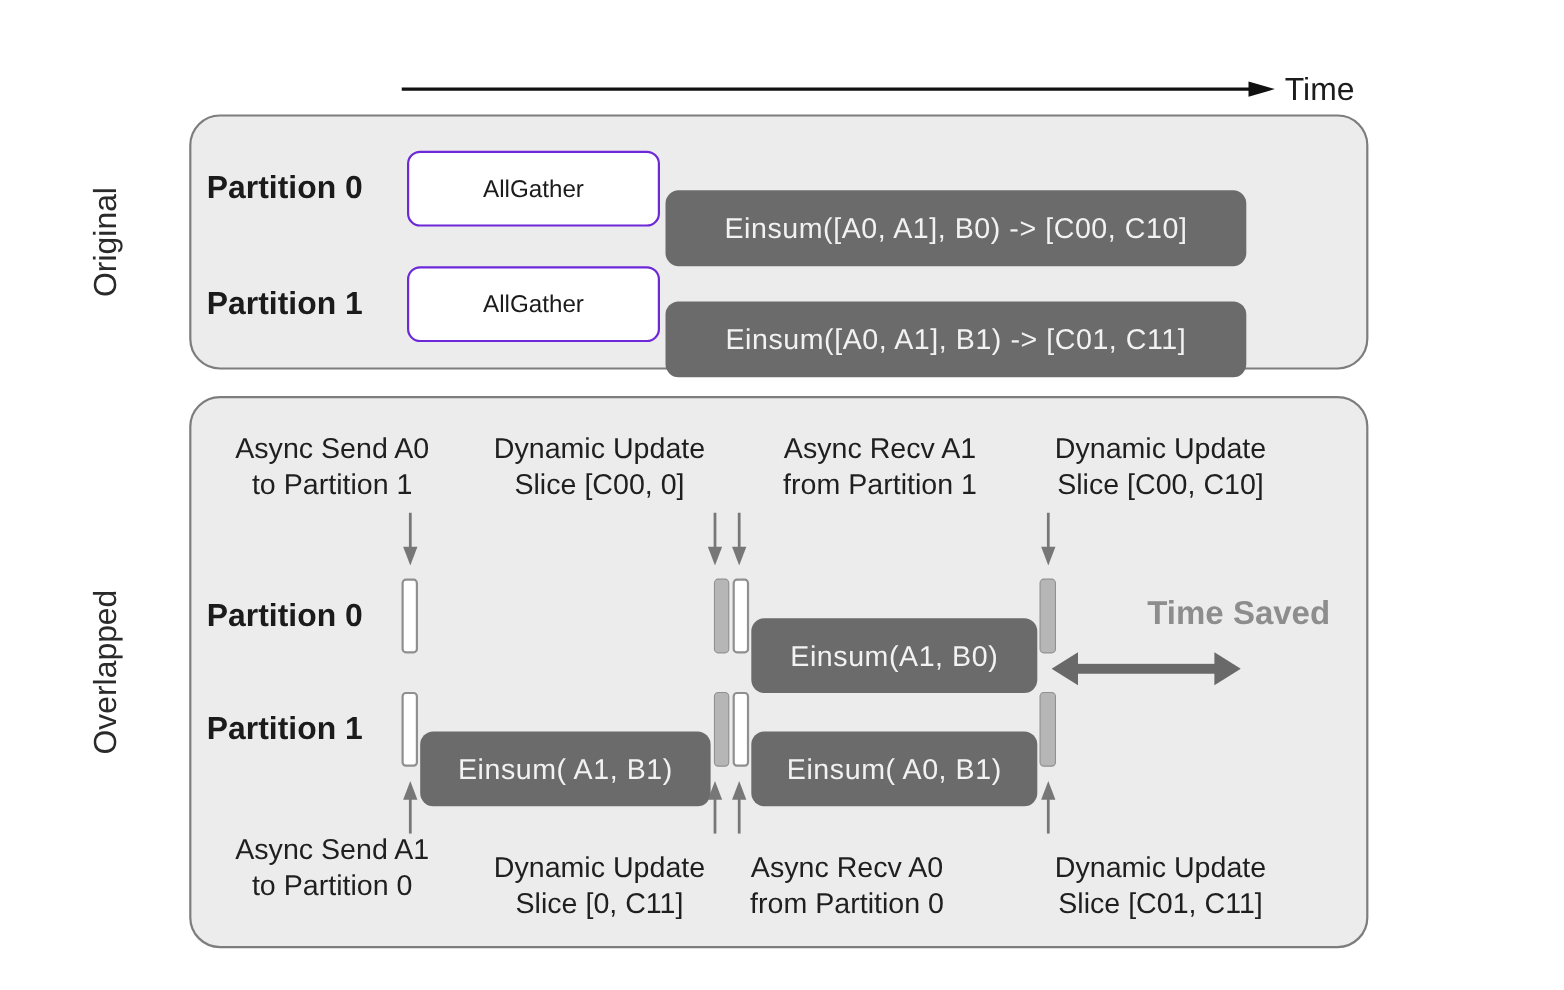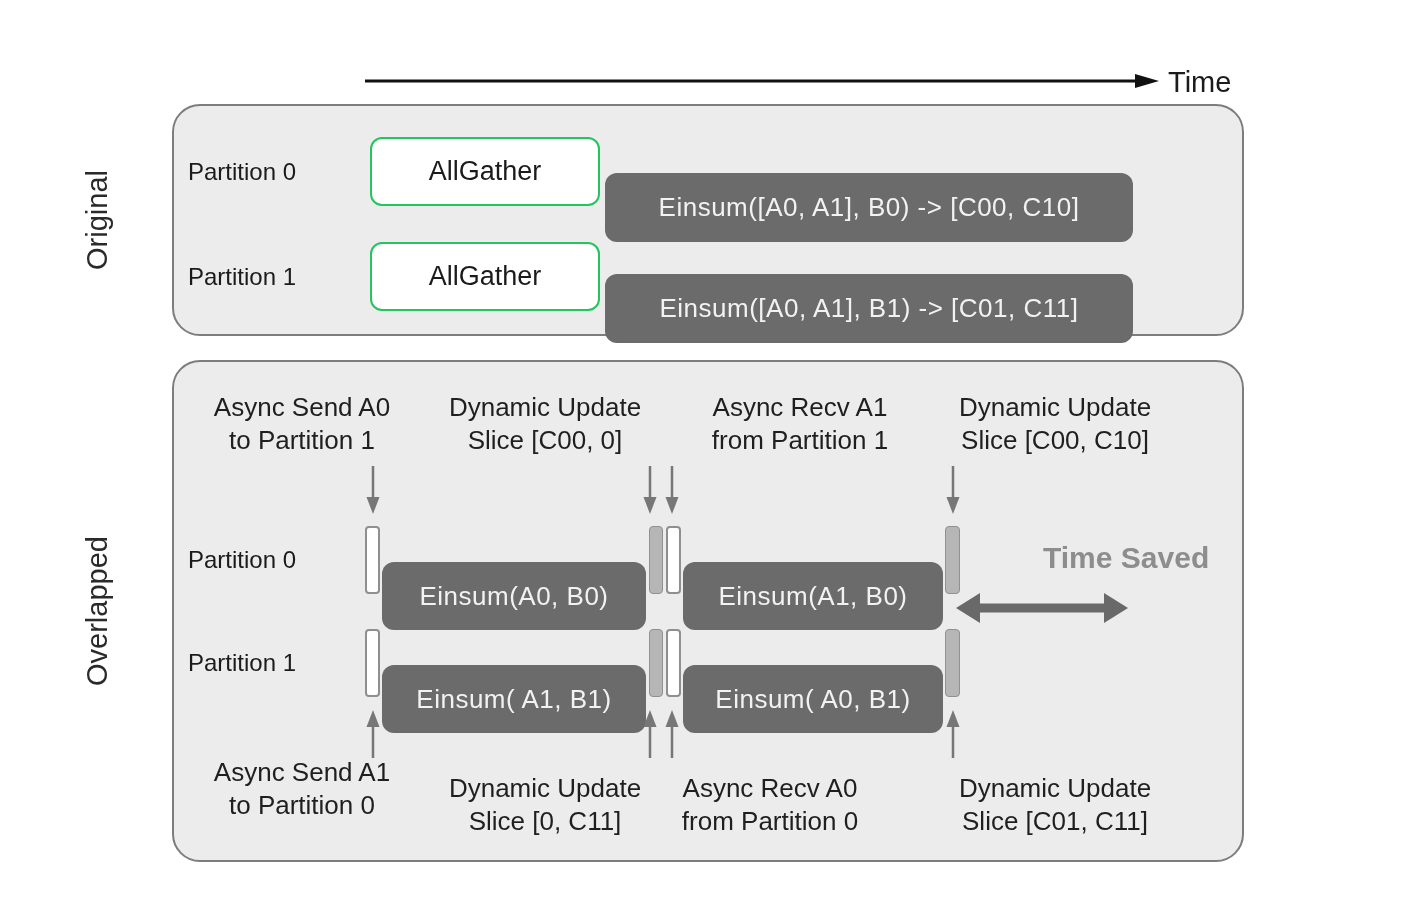--- a/index.html
+++ b/index.html
@@ -15,28 +15,28 @@
     position:absolute;left:172px;width:1072px;background:#ececec;
     border:2px solid #7d7d7d;border-radius:28px;box-sizing:border-box;
   }
   .panel-original{top:104px;height:232px;}
   .panel-overlapped{top:360px;height:502px;}
   .side-label{
     position:absolute;transform:translate(-50%,-50%) rotate(-90deg);
     font-size:29px;color:#2a2a2a;white-space:nowrap;
   }
   .partition-label{
-    position:absolute;font-weight:normal;font-size:24px;color:#1b1b1b;
+    position:absolute;font-weight:bold;font-size:29px;color:#1b1b1b;
     display:flex;align-items:center;white-space:nowrap;
   }
   .box{
     position:absolute;box-sizing:border-box;display:flex;align-items:center;justify-content:center;
     white-space:nowrap;
   }
-  .box-white{background:#ffffff;border:2px solid #22c55e;border-radius:12px;font-size:27px;color:#1b1b1b;}
+  .box-white{background:#ffffff;border:2px solid #6d28d9;border-radius:12px;font-size:22px;color:#1b1b1b;}
   .box-dark{background:#6b6b6b;border-radius:12px;font-size:26px;color:#f2f2f2;letter-spacing:.5px;margin-top:36px;}
   .sliver-white{background:#ffffff;border:2px solid #8f8f8f;border-radius:4px;}
   .sliver-gray{background:#b6b6b6;border:1px solid #909090;border-radius:4px;}
   
   .ann{
     position:absolute;width:250px;text-align:center;font-size:26px;line-height:33px;color:#1f1f1f;
     white-space:nowrap;
   }
   .time-saved{
     position:absolute;font-size:30px;font-weight:bold;color:#8d8d8d;white-space:nowrap;
@@ -96,21 +96,20 @@
     <line x1="8" y1="0" x2="8" y2="33" stroke="#777777" stroke-width="2.5"></line>
     <polygon points="1.5,31 14.5,31 8,48" fill="#777777"></polygon>
   </svg>
   <svg class="abs" style="left:945px;top:466px;" width="16" height="48">
     <line x1="8" y1="0" x2="8" y2="33" stroke="#777777" stroke-width="2.5"></line>
     <polygon points="1.5,31 14.5,31 8,48" fill="#777777"></polygon>
   </svg>
 
   <div class="partition-label" style="left:188px;top:526px;height:68px;">Partition 0</div>
   <div class="box sliver-white" style="left:365px;top:526px;width:15px;height:68px;"></div>
-  <div class="box box-dark" style="left:382px;top:526px;width:264px;height:68px;">Einsum(A0, B0)</div>
   <div class="box sliver-gray" style="left:649px;top:526px;width:14px;height:68px;"></div>
   <div class="box sliver-white" style="left:666px;top:526px;width:15px;height:68px;"></div>
   <div class="box box-dark" style="left:683px;top:526px;width:260px;height:68px;">Einsum(A1, B0)</div>
   <div class="box sliver-gray" style="left:945px;top:526px;width:15px;height:68px;"></div>
 
   <div class="partition-label" style="left:188px;top:629px;height:68px;">Partition 1</div>
   <div class="box sliver-white" style="left:365px;top:629px;width:15px;height:68px;"></div>
   <div class="box box-dark" style="left:382px;top:629px;width:264px;height:68px;">Einsum( A1, B1)</div>
   <div class="box sliver-gray" style="left:649px;top:629px;width:14px;height:68px;"></div>
   <div class="box sliver-white" style="left:666px;top:629px;width:15px;height:68px;"></div>

